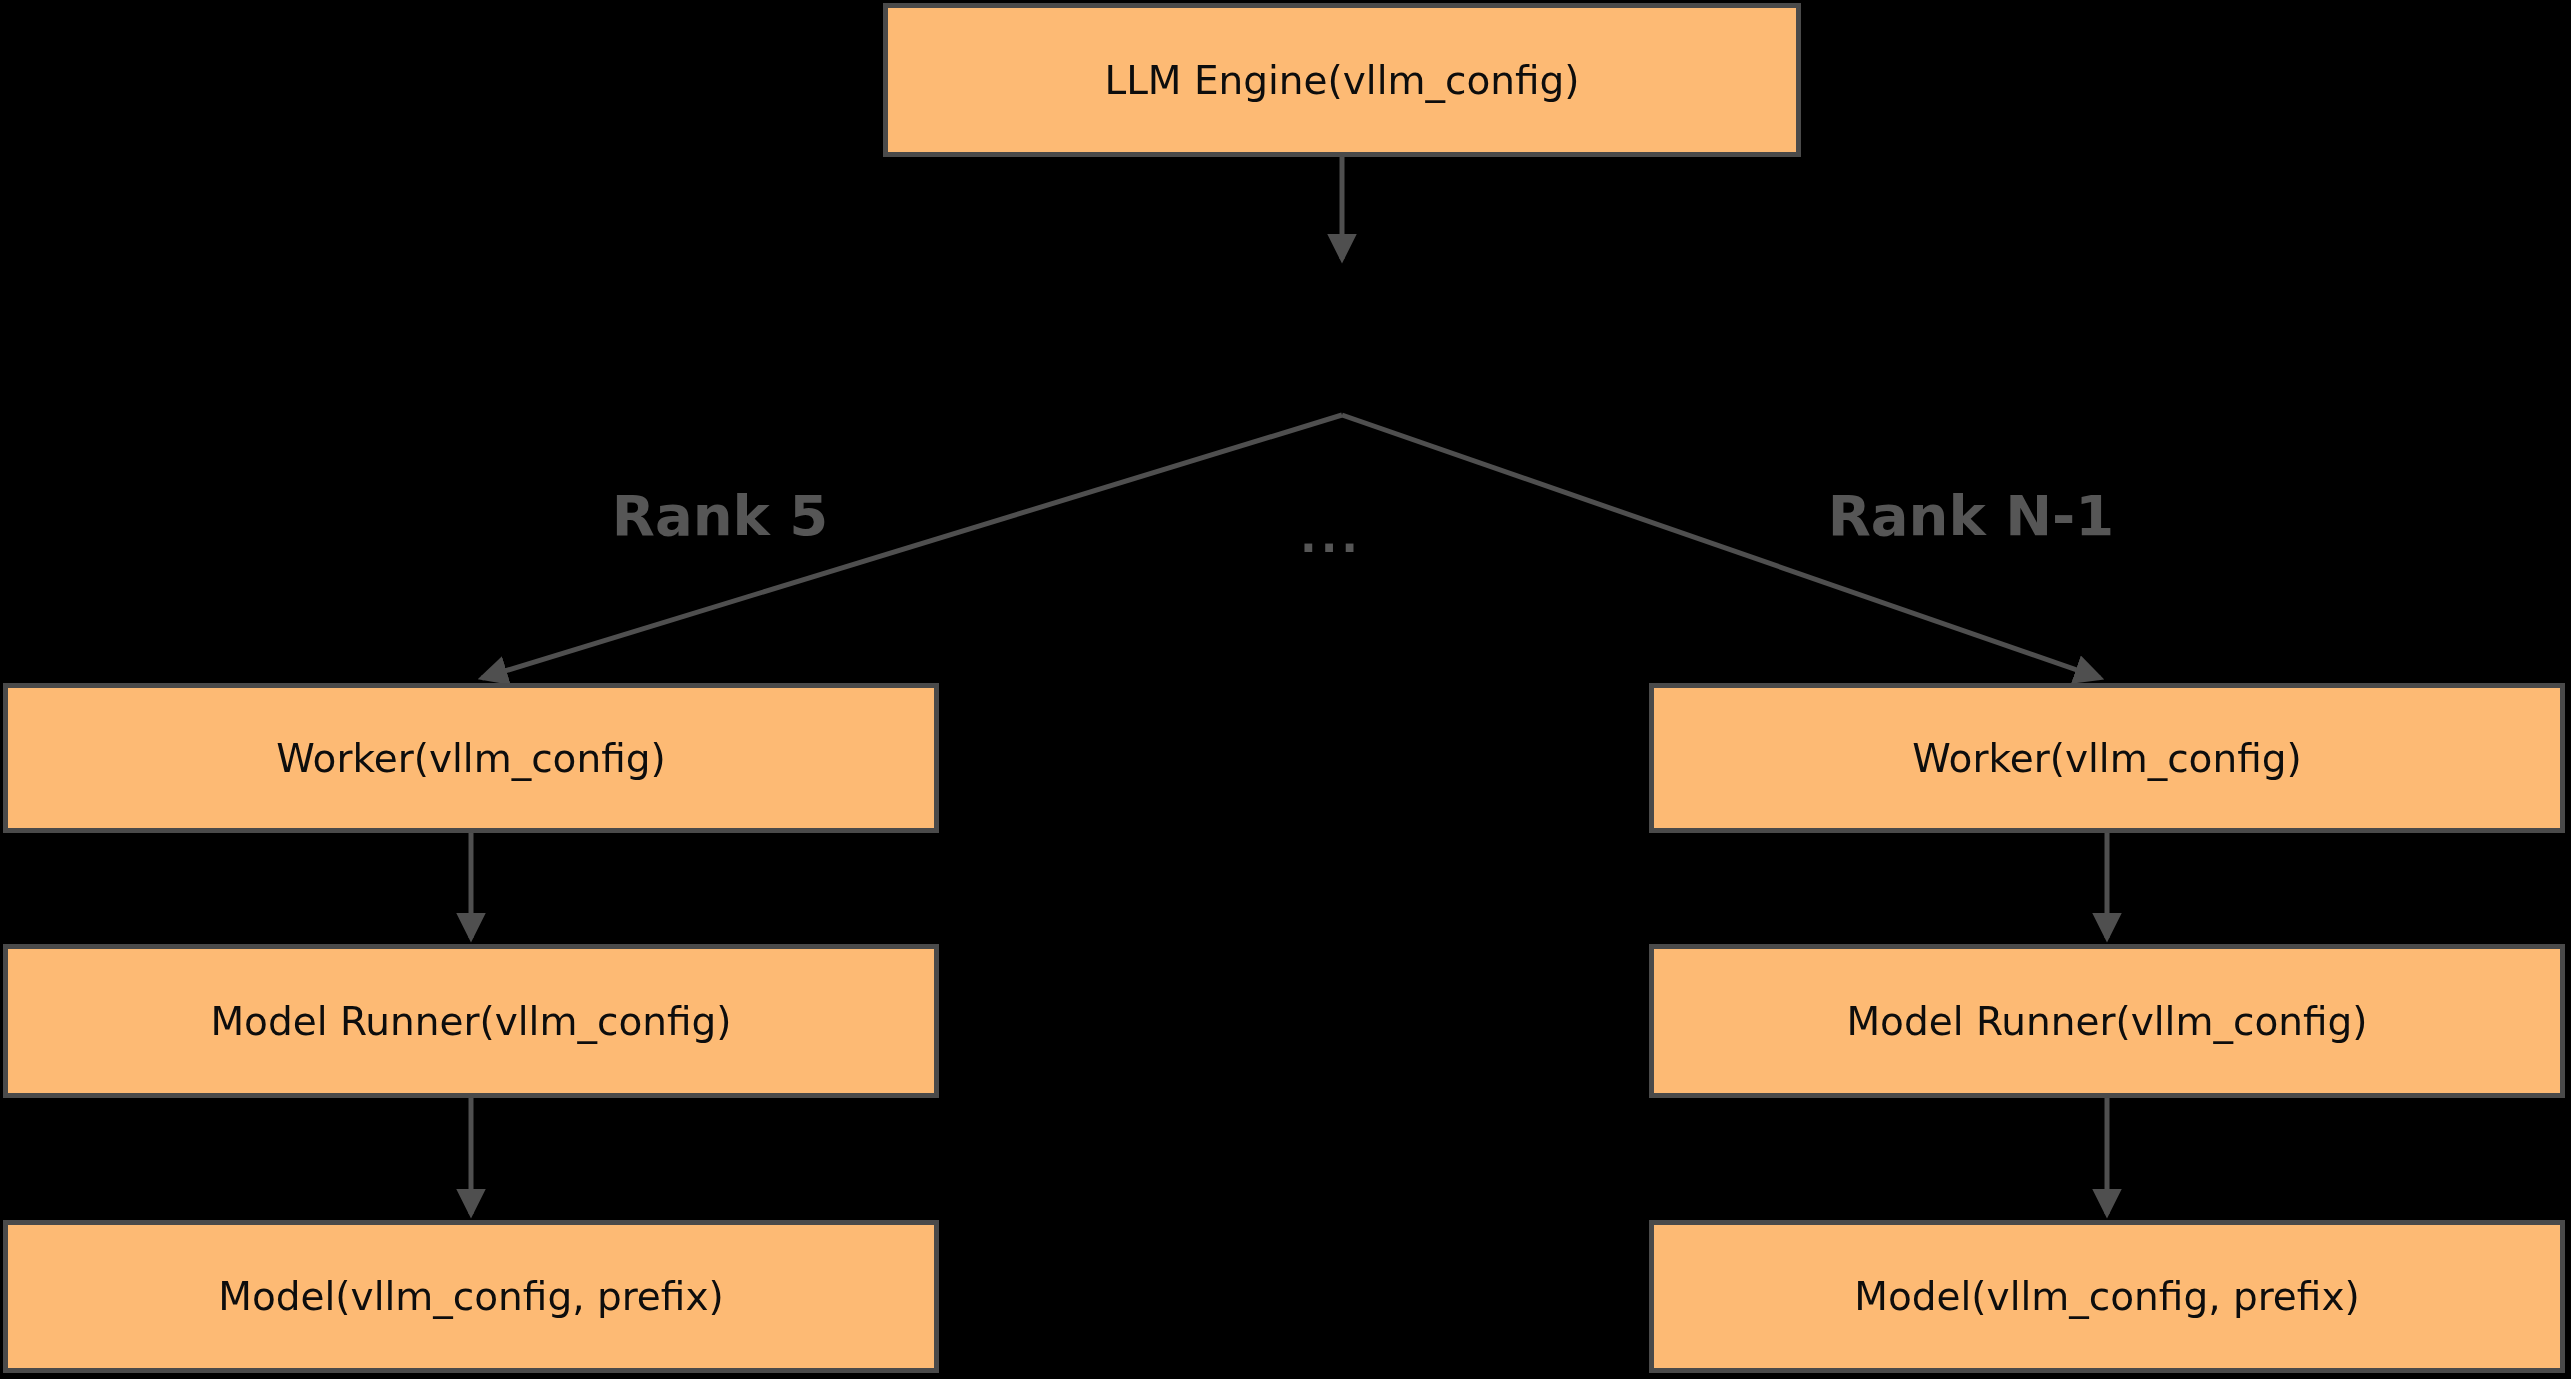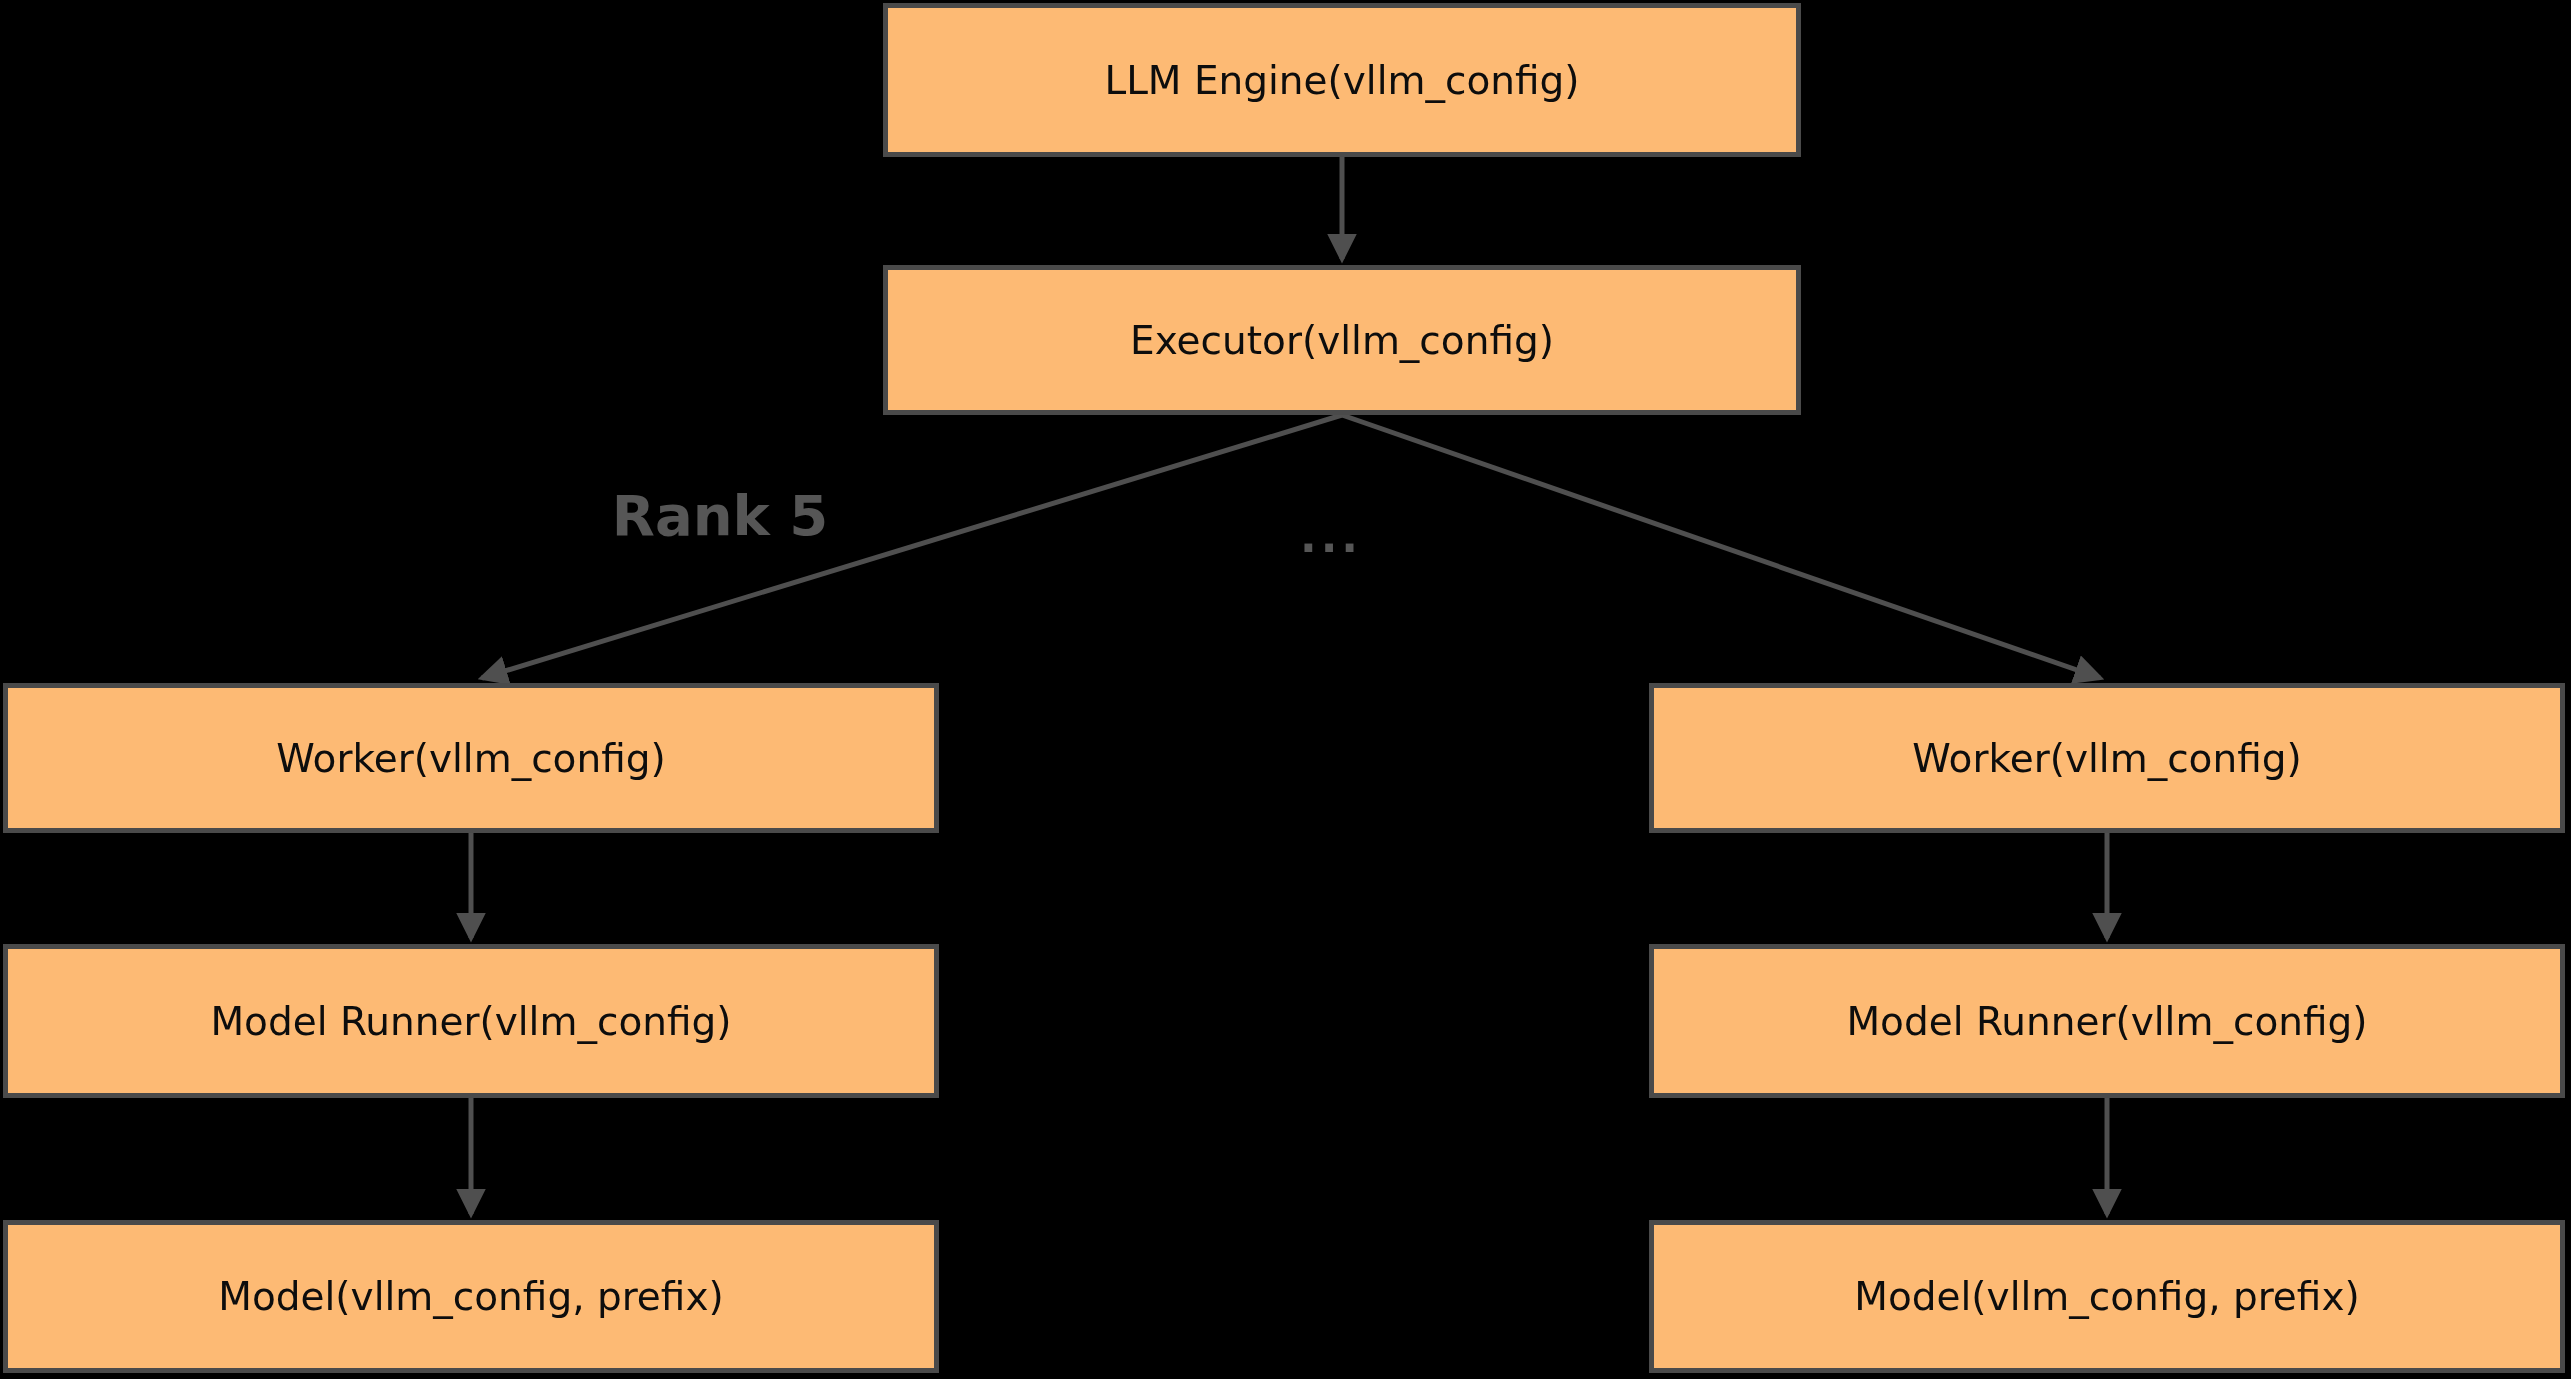--- a/index.html
+++ b/index.html
@@ -74,26 +74,26 @@
     <line x1="1342" y1="415" x2="482" y2="678" stroke="#4f4f4f" stroke-width="5" marker-end="url(#arrow)"></line>
     <line x1="1342" y1="415" x2="2100" y2="678" stroke="#4f4f4f" stroke-width="5" marker-end="url(#arrow)"></line>
     <line x1="471" y1="833" x2="471" y2="938" stroke="#4f4f4f" stroke-width="5" marker-end="url(#arrow)"></line>
     <line x1="2107" y1="833" x2="2107" y2="938" stroke="#4f4f4f" stroke-width="5" marker-end="url(#arrow)"></line>
     <line x1="471" y1="1098" x2="471" y2="1214" stroke="#4f4f4f" stroke-width="5" marker-end="url(#arrow)"></line>
     <line x1="2107" y1="1098" x2="2107" y2="1214" stroke="#4f4f4f" stroke-width="5" marker-end="url(#arrow)"></line>
   </svg>
 
   <div class="node" id="node-llm-engine">LLM Engine(vllm_config)</div>
 
-  <div class="node" id="node-executor">Executor(vllm_config)</div>
 
   <div class="edge-label" id="label-rank-0">Rank 5</div>
 
   <div class="edge-label dots" id="label-dots">...</div>
 
+  <div class="edge-label" id="label-rank-n-1">Rank N-1</div>
 
   <div class="node" id="node-worker-left">Worker(vllm_config)</div>
 
   <div class="node" id="node-worker-right">Worker(vllm_config)</div>
 
   <div class="node" id="node-model-runner-left">Model Runner(vllm_config)</div>
 
   <div class="node" id="node-model-runner-right">Model Runner(vllm_config)</div>
 
   <div class="node" id="node-model-left">Model(vllm_config, prefix)</div>

